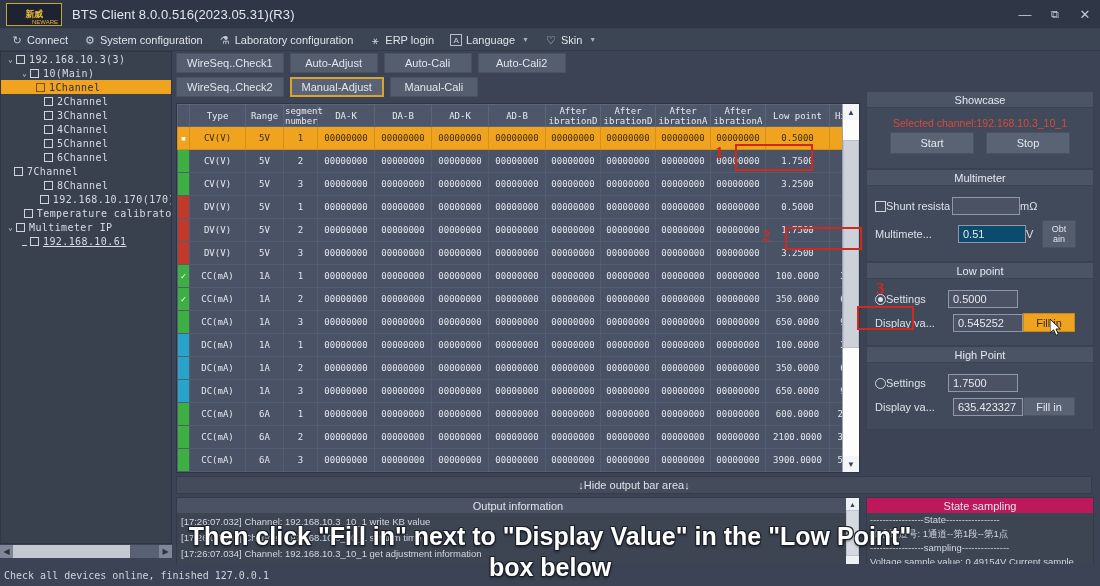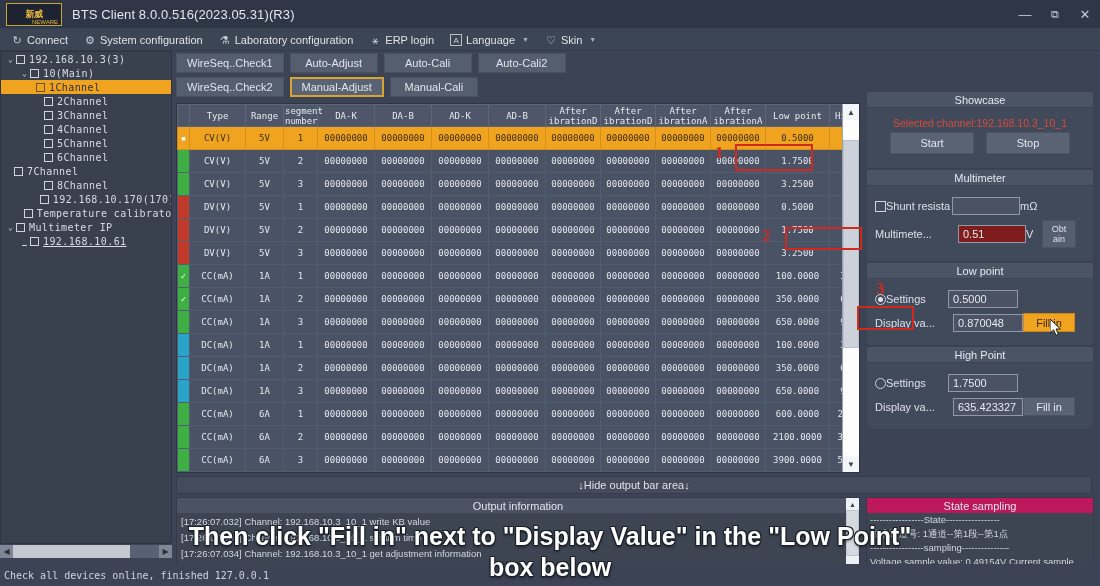--- a/index.html
+++ b/index.html
@@ -133,21 +133,21 @@
     display:flex; align-items:center; justify-content:center; border:1px solid #3b4351;
   }
   .sect-body { background:#414a5a; border:1px solid #39414f; border-top:none; padding:5px 8px; }
   .selch { color:#d84a3b; font-size:10.5px; text-align:center; margin:4px 0 3px 0; }
   .btnrow { display:flex; gap:12px; justify-content:center; align-items:center; margin-bottom:6px; position:relative;}
   .pbtn { width:84px; height:22px; background:#5a6374; border:1px solid #4b5463; color:#e3e7ed;
           font-size:11px; display:flex; align-items:center; justify-content:center; }
   .frow { display:flex; align-items:center; margin:5px 0; font-size:11px; position:relative;}
   .flabel { width:72px; color:#dce0e8; font-size:11px; white-space:nowrap; }
   .fin {
-    height:18px; background:#7f1d1d; border:1px solid #8f98a8; color:#e6e9ef;
+    height:18px; background:#0c4a6e; border:1px solid #8f98a8; color:#e6e9ef;
     font-size:11px; padding:0 4px; display:flex; align-items:center;
   }
   .fin.ro { background:#4a5263; }
   .unit { color:#dde1e8; font-size:11px; width:16px; }
   .minibtn { width:34px; height:28px; background:#555e6e; border:1px solid #49525f;
              color:#dfe3ea; font-size:9px; line-height:10px; text-align:center;
              display:flex; align-items:center; justify-content:center; flex-direction:column;}
   .radio { width:11px; height:11px; border:1px solid #cfd4dd; border-radius:50%;
            display:inline-block; position:relative; flex:none; }
   .radio.on::after { content:""; position:absolute; left:2px; top:2px; width:5px;height:5px;
@@ -683,21 +683,21 @@
 
       <div class="sect-hdr">Low point</div>
       <div class="sect-body" style="padding:6px 8px 8px 8px;">
         <div class="frow">
           <span class="radio on"></span>
           <span class="flabel" style="width:62px;">Settings</span>
           <span class="fin ro" style="width:70px;">0.5000</span>
         </div>
         <div class="frow">
           <span class="flabel" style="width:78px;">Display va...</span>
-          <span class="fin ro" style="width:70px;">0.870048</span>
+          <span class="fin ro" style="width:70px;">0.545252</span>
           <span class="fillbtn hot">Fill in</span>
         </div>
       </div>
 
       <div class="sect-hdr">High Point</div>
       <div class="sect-body" style="padding:6px 8px 8px 8px;">
         <div class="frow">
           <span class="radio"></span>
           <span class="flabel" style="width:62px;">Settings</span>
           <span class="fin ro" style="width:70px;">1.7500</span>

